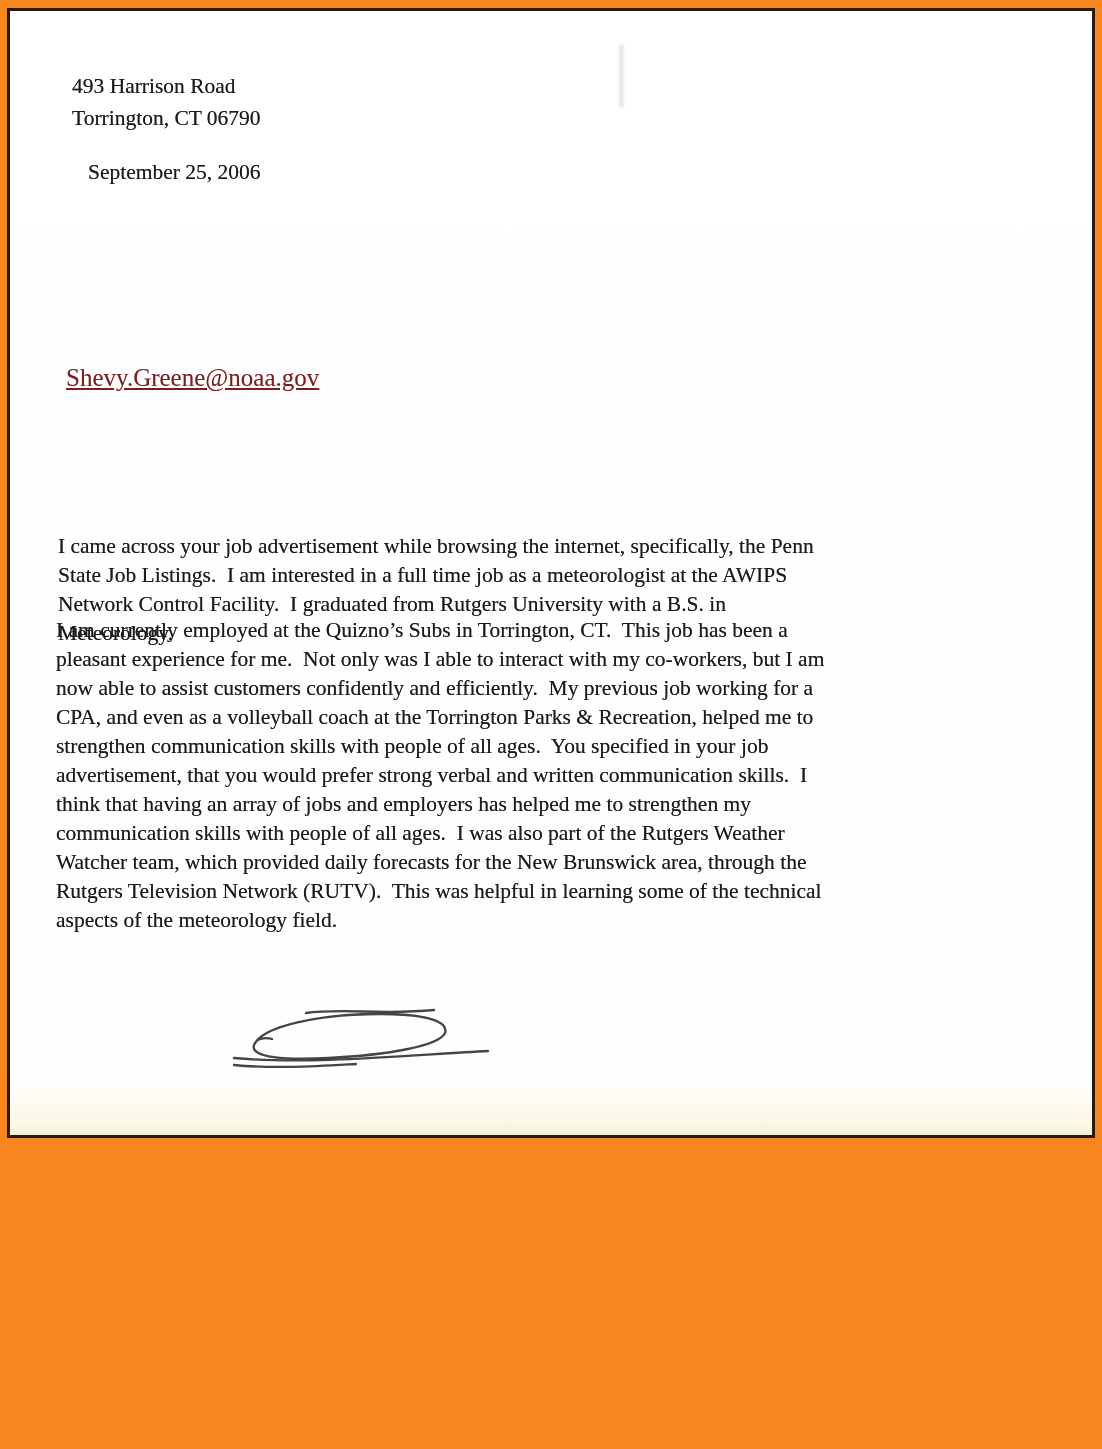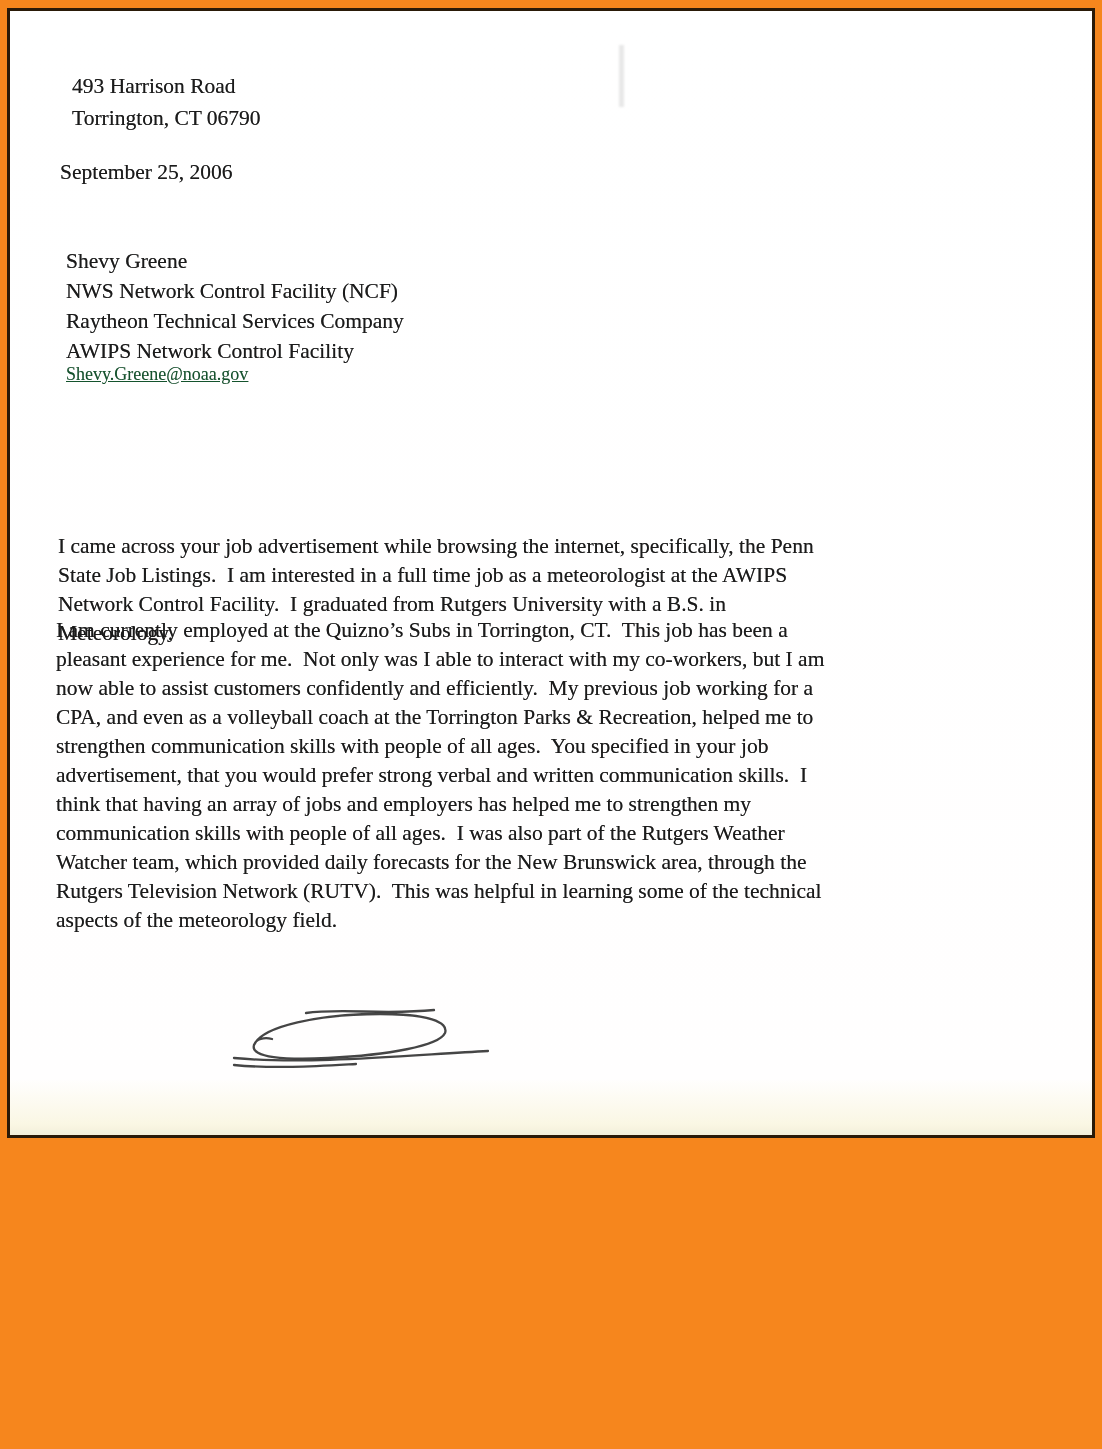--- a/index.html
+++ b/index.html
@@ -23,22 +23,22 @@
     font-size:21.5px;
     line-height:29px;
     color:#1b1b1b;
     text-shadow:0 0 0.6px rgba(25,25,25,0.65);
     width:1010px;
   }
   .sender,.recipient{line-height:30px;}
   .sender{line-height:32px;}
   .email-link{
     position:absolute;
-    font-size:18px;
-    color:#14532d;
+    font-size:25px;
+    color:#7f1d1d;
     text-decoration:underline;
     text-shadow:0 0 0.5px rgba(140,140,140,0.6);
     cursor:default;
   }
   .email-bold{
     font-weight:700;
     letter-spacing:0.6px;
   }
   .pen{position:absolute;left:220px;top:995px;pointer-events:none;}
   .pen path{
@@ -67,26 +67,22 @@
 
   <div class="page"></div>
 
   <div class="scan-streak"></div>
   <div class="speck s1"></div>
   <div class="speck s2"></div>
 
   <div class="textblock sender" style="left:72px;top:70px">493 Harrison Road
 Torrington, CT 06790</div>
 
-  <div class="textblock" style="left:60px;top:158px">September 25, 2006</div>
+  <div class="textblock" style="left:88px;top:158px">September 25, 2006</div>
 
-  <div class="textblock recipient" style="left:66px;top:246px">Shevy Greene
-NWS Network Control Facility (NCF)
-Raytheon Technical Services Company
-AWIPS Network Control Facility</div>
 
   <span class="email-link" style="left:66px;top:364px">Shevy.Greene@noaa.gov</span>
 
 
   <div class="textblock" style="left:58px;top:532px">I came across your job advertisement while browsing the internet, specifically, the Penn
 State Job Listings.  I am interested in a full time job as a meteorologist at the AWIPS
 Network Control Facility.  I graduated from Rutgers University with a B.S. in
 Meteorology.</div>
 
   <div class="textblock" style="left:56px;top:616px">I am currently employed at the Quizno’s Subs in Torrington, CT.  This job has been a

